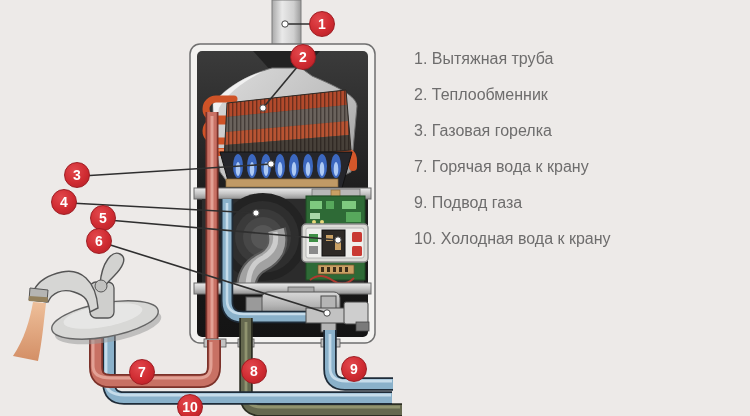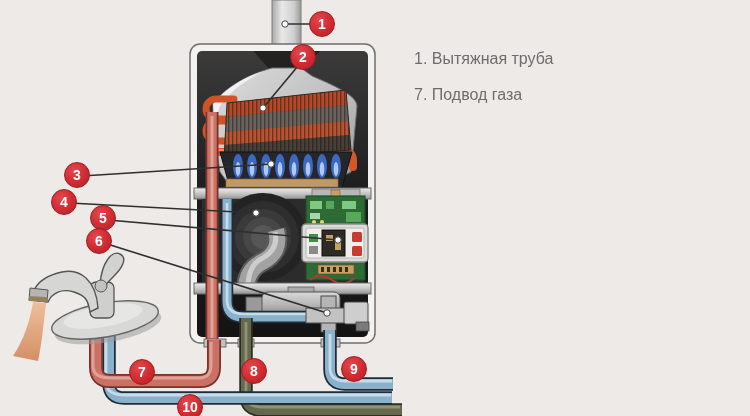--- a/index.html
+++ b/index.html
@@ -268,16 +268,20 @@
         <div class="callout" style="left: 99px; top: 241px; color: rgb(255, 255, 255);">6</div>
         <div class="callout" style="left: 142px; top: 372px; color: rgb(255, 255, 255);">7</div>
         <div class="callout" style="left: 254px; top: 371px; color: rgb(255, 255, 255);">8</div>
         <div class="callout" style="left: 354px; top: 369px; color: rgb(255, 255, 255);">9</div>
         <div class="callout" style="left: 190px; top: 407px; color: rgb(255, 255, 255);">10</div>
       </div>
   </div>
 
   <div class="legend" style="color: rgb(110, 109, 109);">
       <div class="legend-item">1. Вытяжная труба</div>
-      <div class="legend-item">7. Подвод газа</div>
+      <div class="legend-item">2. Теплообменник</div>
+      <div class="legend-item">3. Газовая горелка</div>
+      <div class="legend-item">7. Горячая вода к крану</div>
+      <div class="legend-item">9. Подвод газа</div>
+      <div class="legend-item">10. Холодная вода к крану</div>
     </div>
 
 </div>
 
 </body></html>

